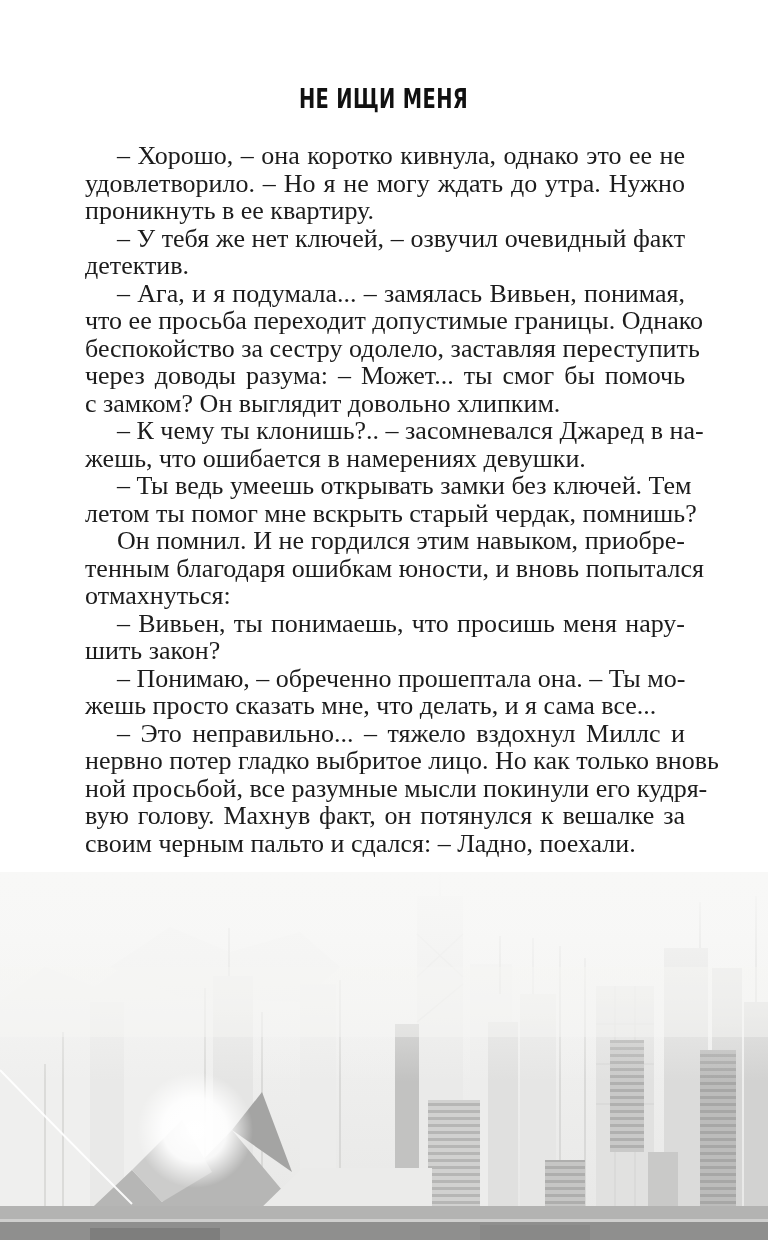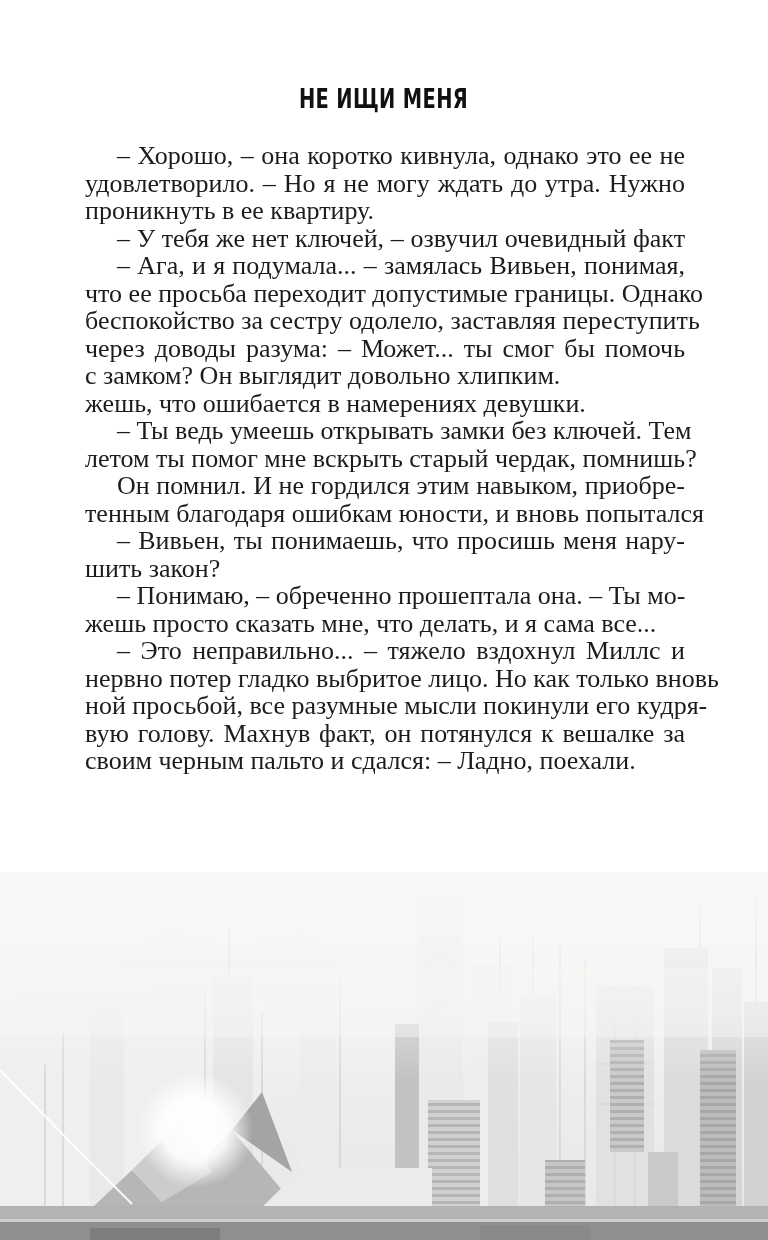--- a/index.html
+++ b/index.html
@@ -26,38 +26,41 @@
   <h1 class="title"><span class="title-inner">НЕ ИЩИ МЕНЯ</span></h1>
 
   <main class="text">
       <p class="para">
         <span class="line first">– Хорошо, – она коротко кивнула, однако это ее не</span>
         <span class="line">удовлетворило. – Но я не могу ждать до утра. Нужно</span>
         <span class="line last">проникнуть в ее квартиру.</span>
       </p>
       <p class="para">
         <span class="line first">– У тебя же нет ключей, – озвучил очевидный факт</span>
+        <span class="line last">детектив.</span>
       </p>
       <p class="para">
         <span class="line first">– Ага, и я подумала... – замялась Вивьен, понимая,</span>
         <span class="line">что ее просьба переходит допустимые границы. Однако</span>
         <span class="line">беспокойство за сестру одолело, заставляя переступить</span>
         <span class="line">через доводы разума: – Может... ты смог бы помочь</span>
         <span class="line last">с замком? Он выглядит довольно хлипким.</span>
       </p>
       <p class="para">
+        <span class="line first">– К чему ты клонишь?.. – засомневался Джаред в на-</span>
         <span class="line last">жешь, что ошибается в намерениях девушки.</span>
       </p>
       <p class="para">
         <span class="line first">– Ты ведь умеешь открывать замки без ключей. Тем</span>
         <span class="line last">летом ты помог мне вскрыть старый чердак, помнишь?</span>
       </p>
       <p class="para">
         <span class="line first">Он помнил. И не гордился этим навыком, приобре-</span>
         <span class="line">тенным благодаря ошибкам юности, и вновь попытался</span>
+        <span class="line last">отмахнуться:</span>
       </p>
       <p class="para">
         <span class="line first">– Вивьен, ты понимаешь, что просишь меня нару-</span>
         <span class="line last">шить закон?</span>
       </p>
       <p class="para">
         <span class="line first">– Понимаю, – обреченно прошептала она. – Ты мо-</span>
         <span class="line last">жешь просто сказать мне, что делать, и я сама все...</span>
       </p>
       <p class="para">

